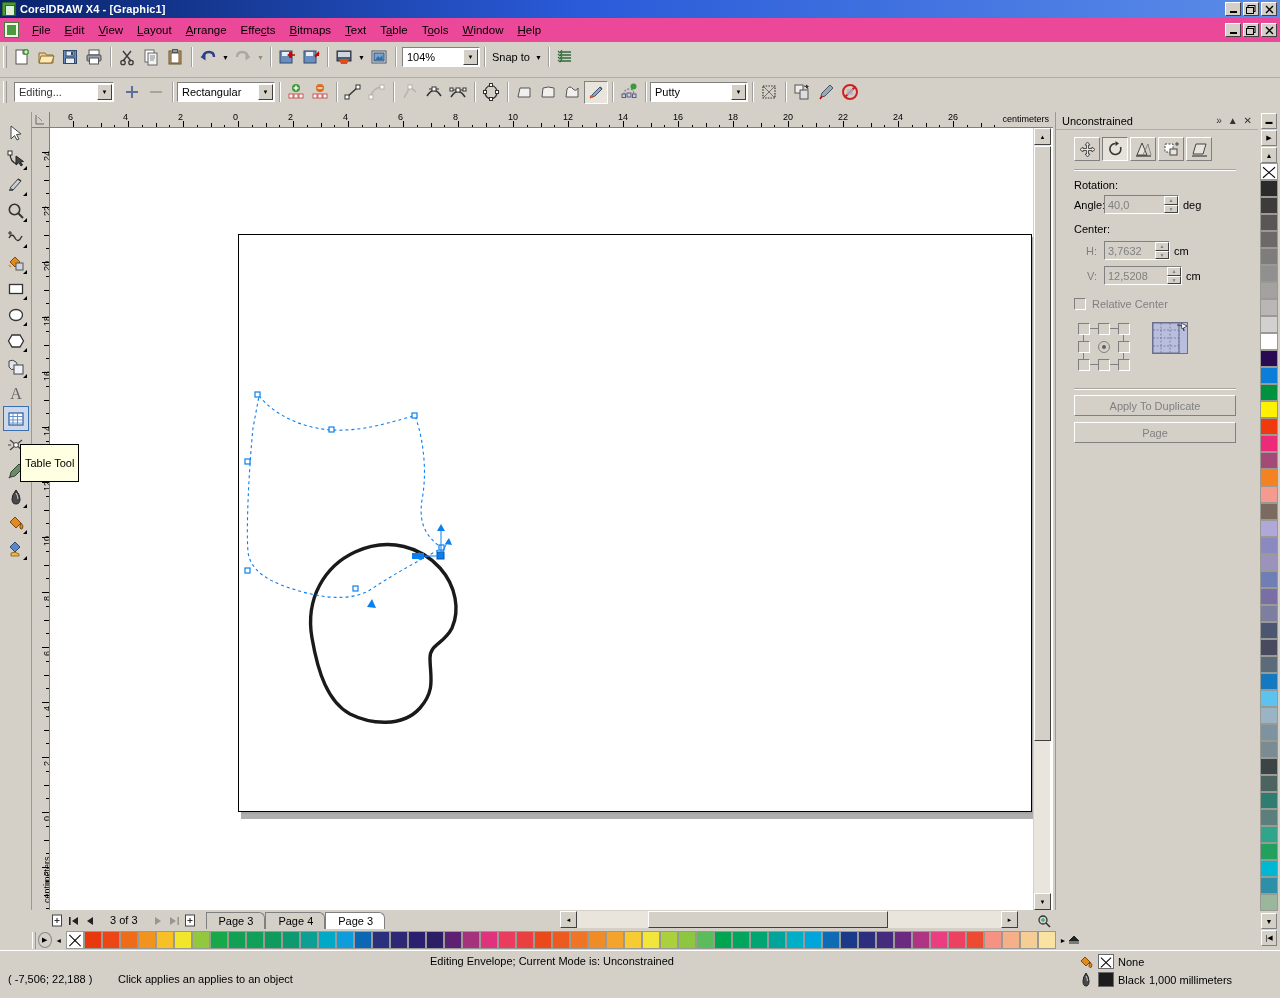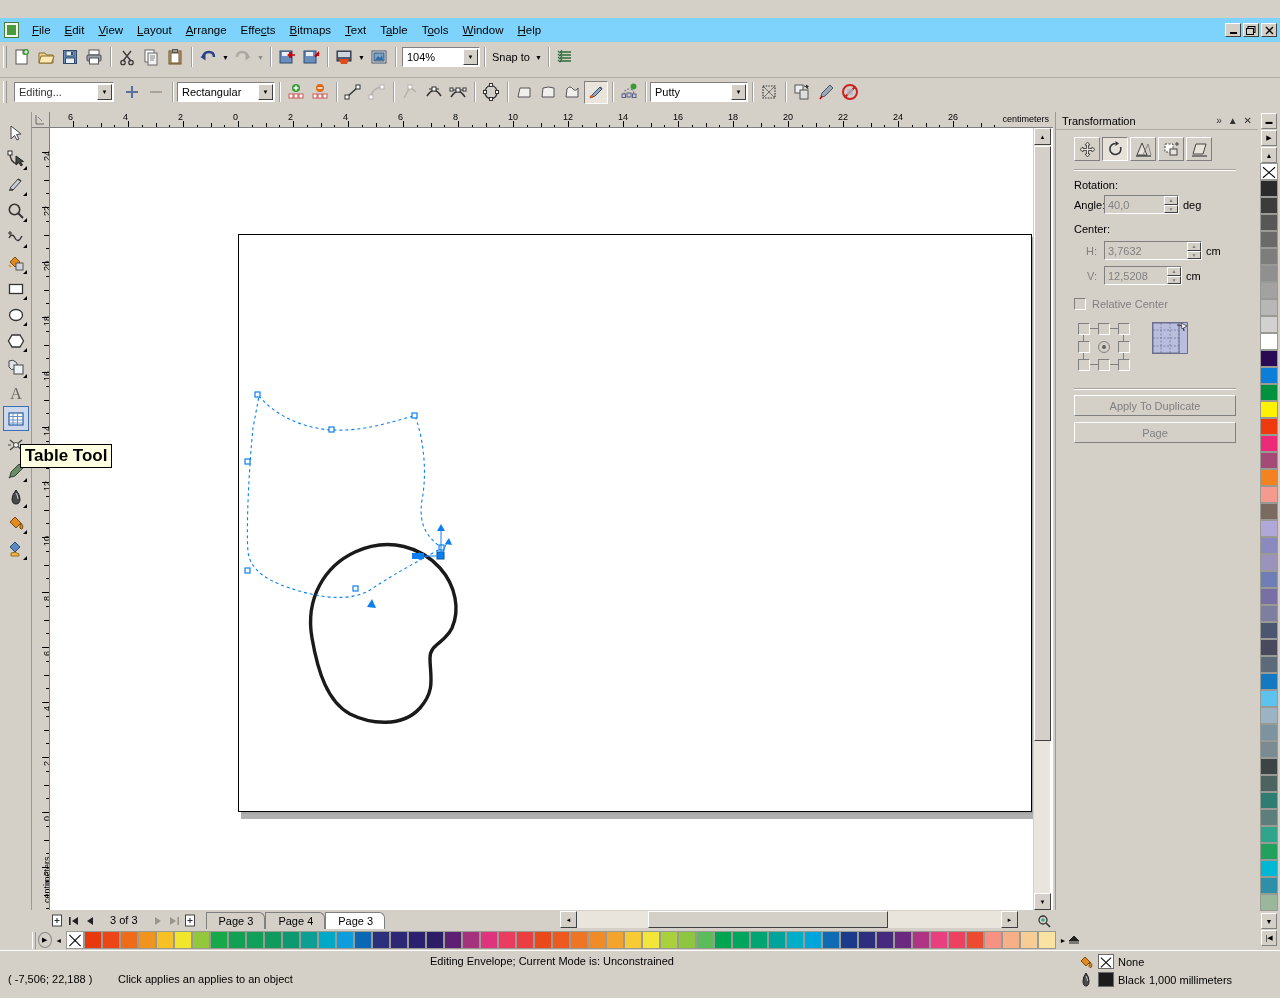--- a/index.html
+++ b/index.html
@@ -34,21 +34,21 @@
   .winbtn {
     width:16px;height:14px;background:#d4d0c8;
     border:1px solid; border-color:#fff #404040 #404040 #fff;
     display:flex;align-items:center;justify-content:center;
     font-size:9px;color:#000;line-height:1;
   }
 
   
   .menubar {
     position:absolute; left:0; top:18px; width:1280px; height:25px;
-    background:#7dd3fc; display:flex; align-items:center;
+    background:#ec4899; display:flex; align-items:center;
     border-bottom:1px solid #d4d0c8;
   }
   .menubar .doc-icon{
     width:15px;height:16px;margin:0 6px 0 4px;
     background:#eef7ea;border:1px solid #4b7a3a;position:relative;
   }
   .menubar .doc-icon:before{
     content:"";position:absolute;left:2px;top:2px;right:2px;bottom:2px;
     background:#4b9b3e;
   }
@@ -123,21 +123,21 @@
     border:1px solid transparent; position:relative;
   }
   .tool.active{ border-color:#3c6fb0; background:#cdd9ea; }
   .tool .flyout{
     position:absolute;right:1px;bottom:0px;
     width:0;height:0;border-left:4px solid transparent;border-bottom:4px solid #000;
   }
   .tooltip{
     position:absolute; left:20px; top:444px;
     background:#ffffe1; border:1px solid #000; color:#000;
-    font-size:17px; padding:1px 4px; z-index:50; white-space:nowrap;font-weight:bold;
+    font-size:11px; padding:12px 4px; z-index:50; white-space:nowrap;
   }
 
   
   .canvas-wrap{
     position:absolute; left:50px; top:128px; width:1003px; height:782px;
     background:#ffffff; overflow:hidden;
   }
   .page{
     position:absolute; left:188px; top:106px; width:794px; height:578px;
     background:#fff; border:1px solid #000;
@@ -283,20 +283,42 @@
     content:"";position:absolute;left:0;top:50%;width:100%;height:1px;background:#000;}
   .st-sw.none:before{transform:rotate(43deg);}
   .st-sw.none:after{transform:rotate(-43deg);}
   .st-txt{ font-size:11px;}
 </style>
 </head>
 <body>
 
 <div id="app">
 
+  <div class="titlebar">
+    <div class="app-icon"></div>
+    <div class="title">CorelDRAW X4 - [Graphic1]</div>
+    <div class="winbtns">
+      <div class="winbtn">
+        <svg width="9" height="9">
+            <rect x="1" y="6" width="7" height="2" fill="#000"></rect>
+          </svg>
+      </div>
+      <div class="winbtn">
+        <svg width="10" height="9">
+            <rect x="2" y="0.5" width="7" height="6" fill="none" stroke="#000"></rect>
+            <rect x="0.5" y="2.5" width="7" height="6" fill="#d4d0c8" stroke="#000"></rect>
+          </svg>
+      </div>
+      <div class="winbtn">
+        <svg width="9" height="9">
+            <path d="M1 1 L8 8 M8 1 L1 8" stroke="#000" stroke-width="1.4"></path>
+          </svg>
+      </div>
+    </div>
+  </div>
 
   <div class="menubar">
     <div class="doc-icon"></div>
     <div class="menu-item"><u>F</u>ile</div>
     <div class="menu-item"><u>E</u>dit</div>
     <div class="menu-item"><u>V</u>iew</div>
     <div class="menu-item"><u>L</u>ayout</div>
     <div class="menu-item"><u>A</u>rrange</div>
     <div class="menu-item">Effe<u>c</u>ts</div>
     <div class="menu-item"><u>B</u>itmaps</div>
@@ -995,21 +1017,21 @@
   <div style="position:absolute;left:1034px;top:911px;width:19px;height:19px;background:#d4d0c8;display:flex;align-items:center;justify-content:center">
     <svg width="14" height="14">
         <circle cx="6" cy="6" r="4" fill="none" stroke="#333" stroke-width="1.3"></circle>
         <path d="M9 9 L13 13" stroke="#333" stroke-width="1.6"></path>
         <path d="M4 6h4M6 4v4" stroke="#0a7" stroke-width="1"></path>
       </svg>
   </div>
 
   <div class="docker">
     <div class="docker-title">
-      <span>Transformation</span>
+      <span>Unconstrained</span>
       <span class="tbtns">
         <span class="dk-ico">»</span>
         <span class="dk-ico">▲</span>
         <span class="dk-ico">✕</span>
       </span>
     </div>
 
     <div class="tmode-row">
       <div class="tmode">
         <svg width="17" height="17">
@@ -1057,21 +1079,21 @@
           <div>▼</div>
         </span>
       </span>
       <span class="dk-unit">deg</span>
     </div>
 
     <div class="dk-lab">Center:</div>
 
     <div class="dk-field" style="padding-top:6px">
       <span class="nm dim" style="text-align:right;padding-right:3px">H:</span>
-      <span class="spin" style="width:98px">
+      <span class="spin" style="width:66px">
         <span class="val">3,7632</span>
         <span class="arrows">
           <div>▲</div>
           <div>▼</div>
         </span>
       </span>
       <span class="dk-unit">cm</span>
     </div>
 
     <div class="dk-field" style="padding-top:6px">

